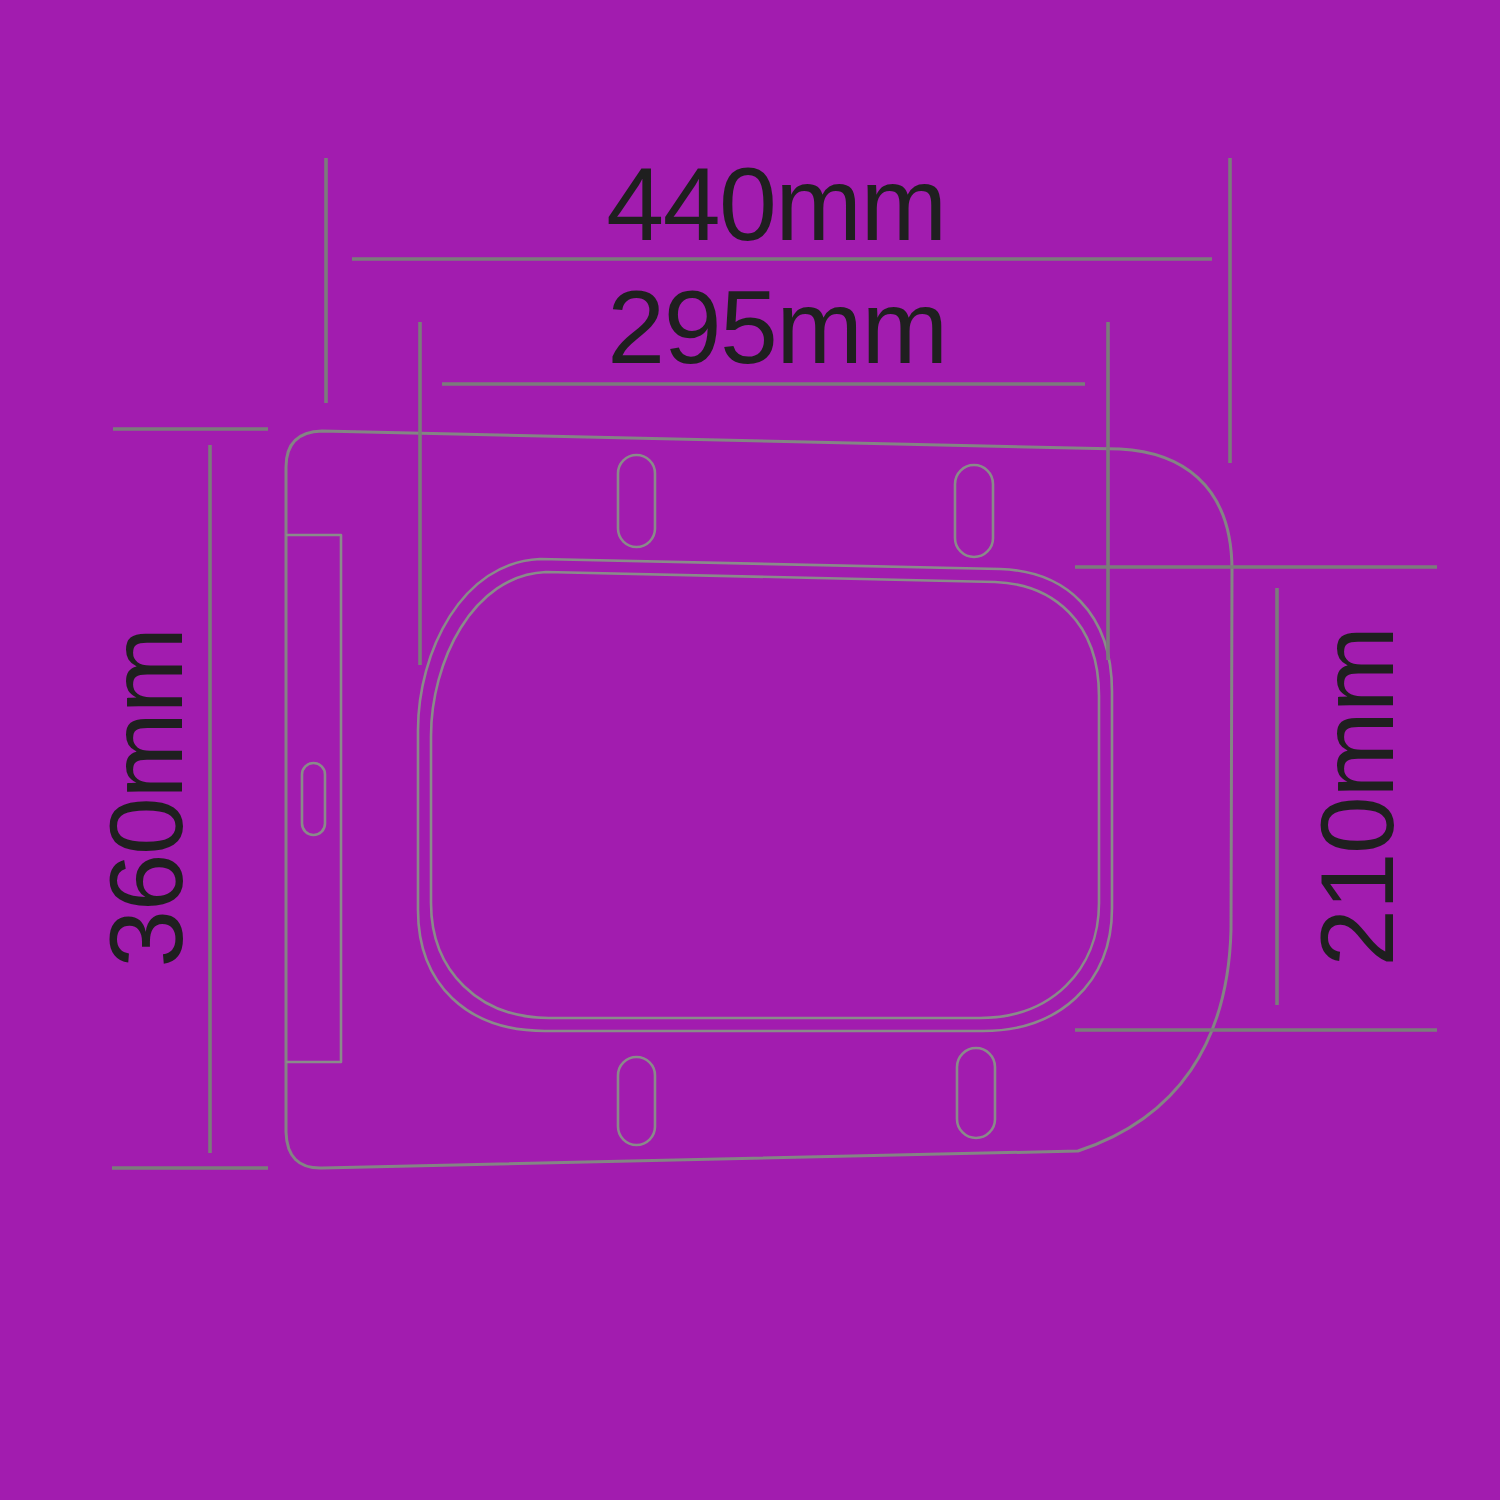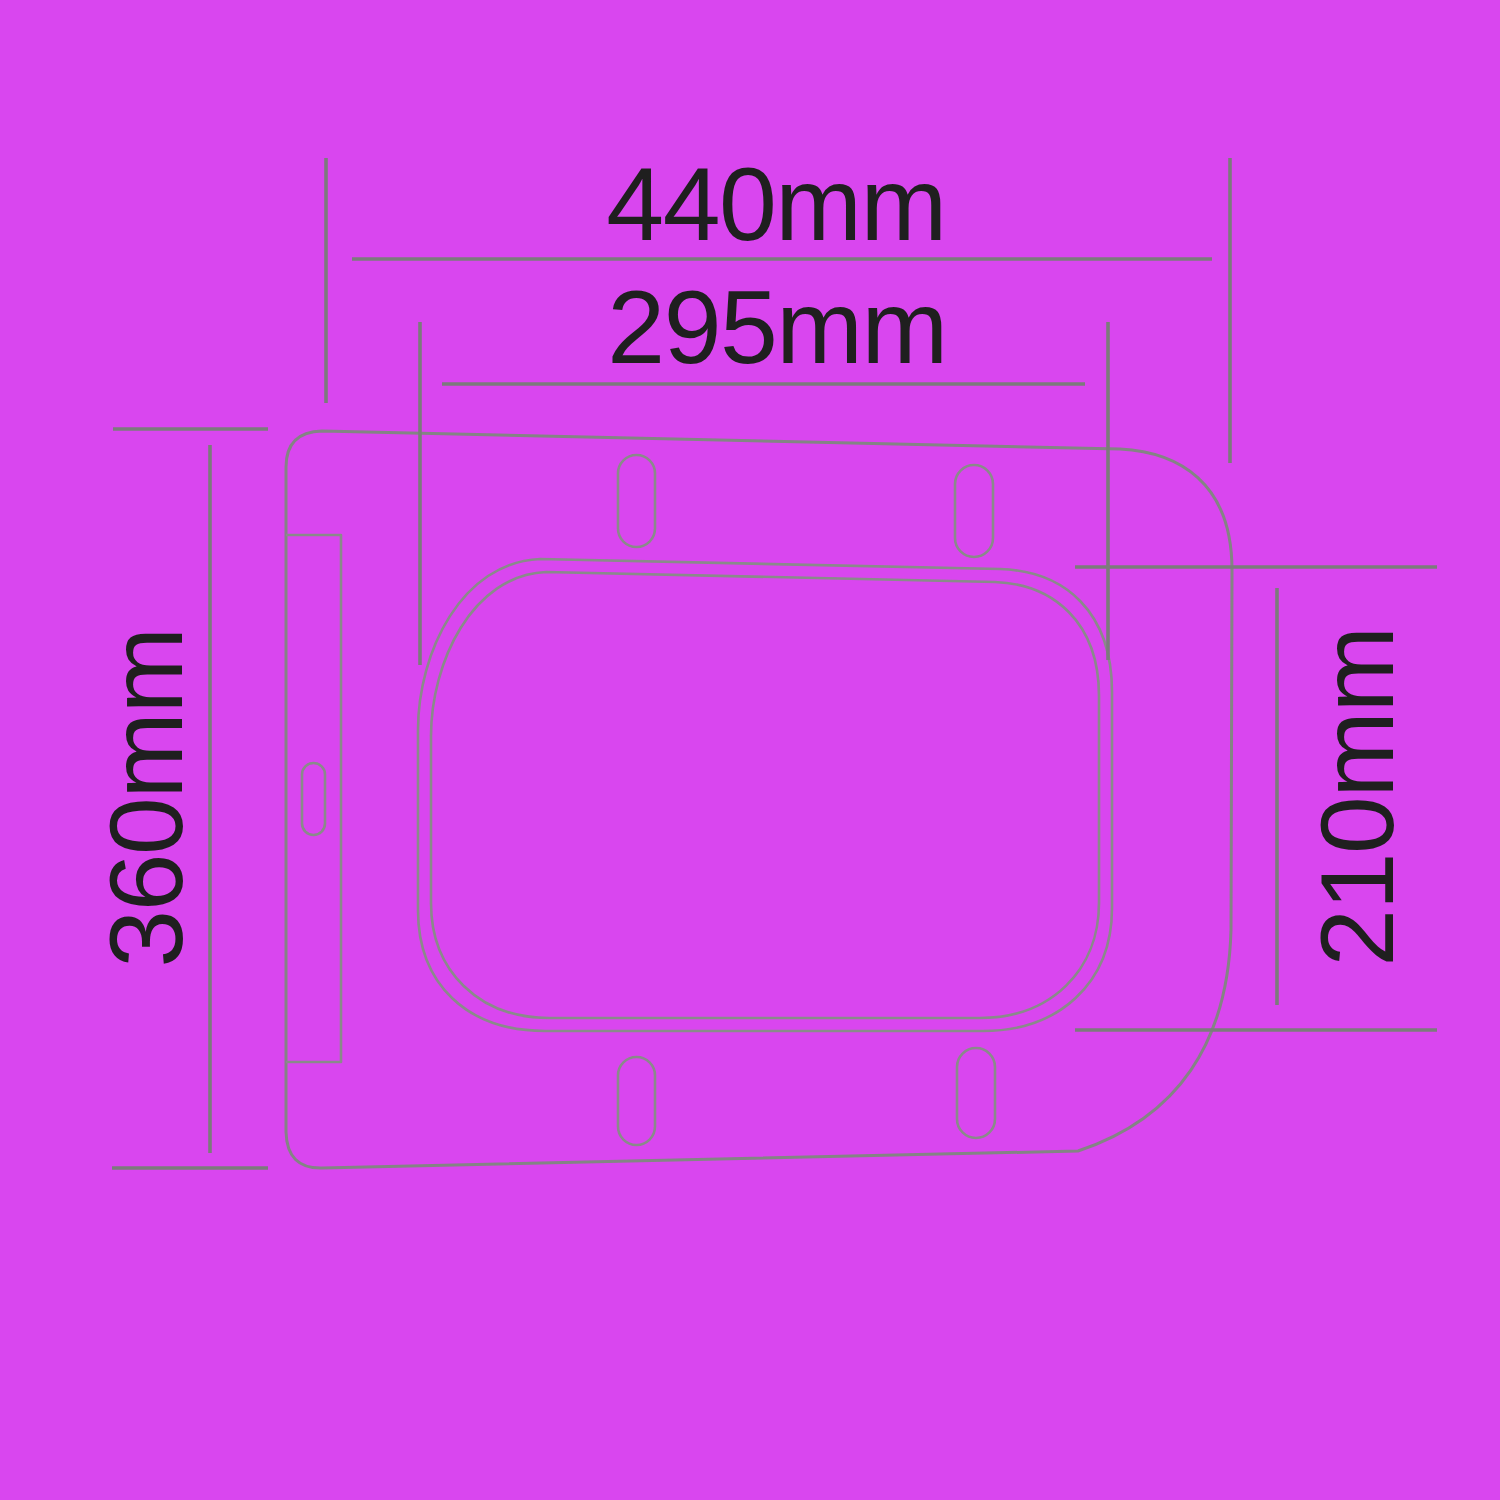--- a/index.html
+++ b/index.html
@@ -5,21 +5,21 @@
   html, body {
     margin: 0;
     padding: 0;
     background: #ffffff;
     font-family: "Liberation Sans", sans-serif;
   }
   .stage {
     position: relative;
     width: 1500px;
     height: 1500px;
-    background: #d946ef;
+    background: #a21caf;
     overflow: hidden;
   }
   svg { display: block; }
   .outline {
     fill: none;
     stroke: #848484;
     stroke-width: 3;
     stroke-linecap: round;
     stroke-linejoin: round;
   }

